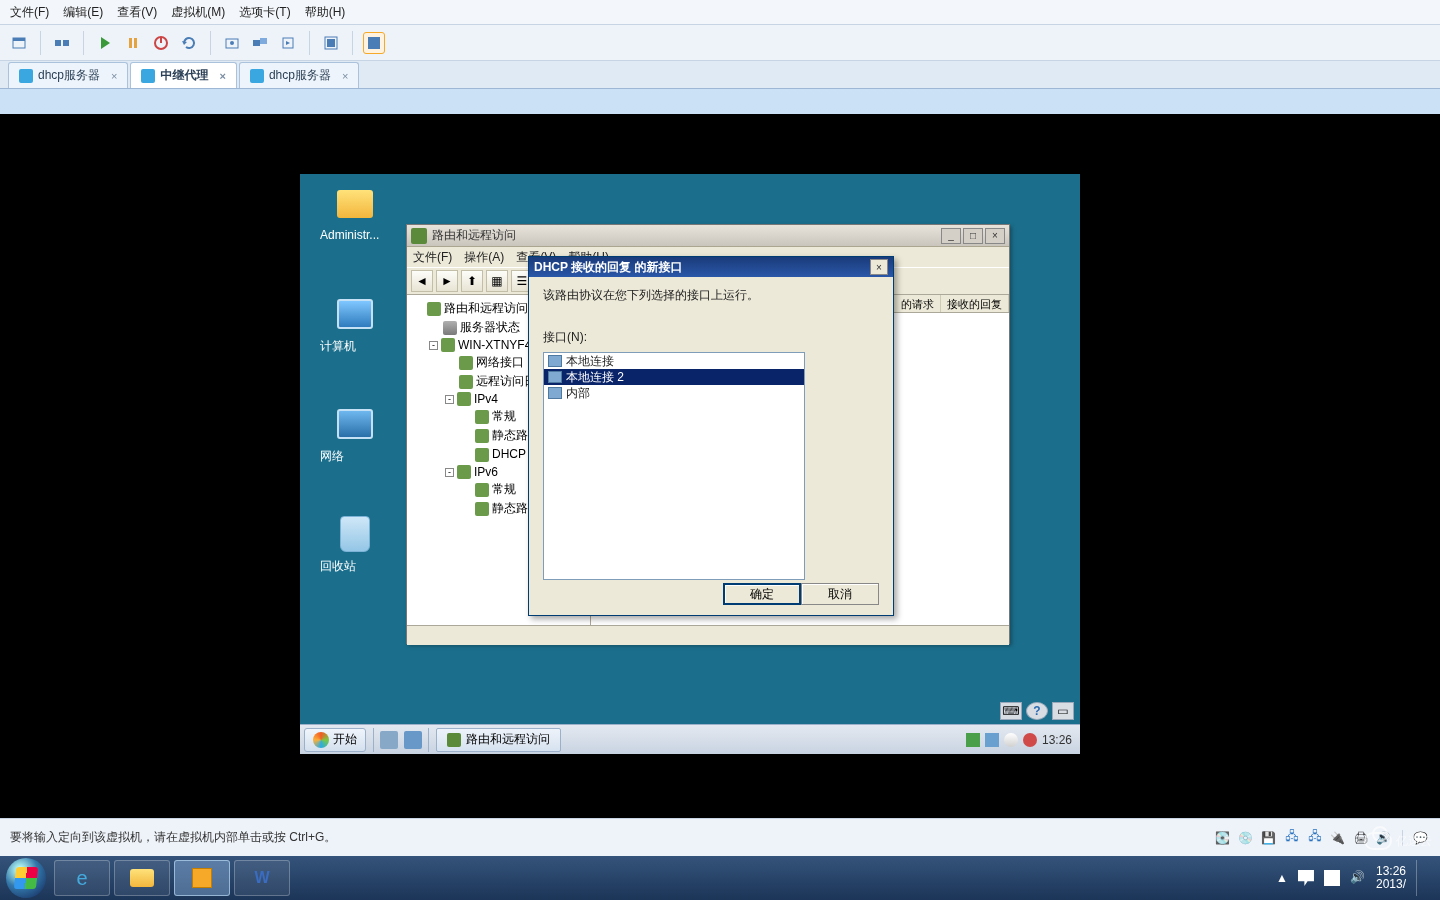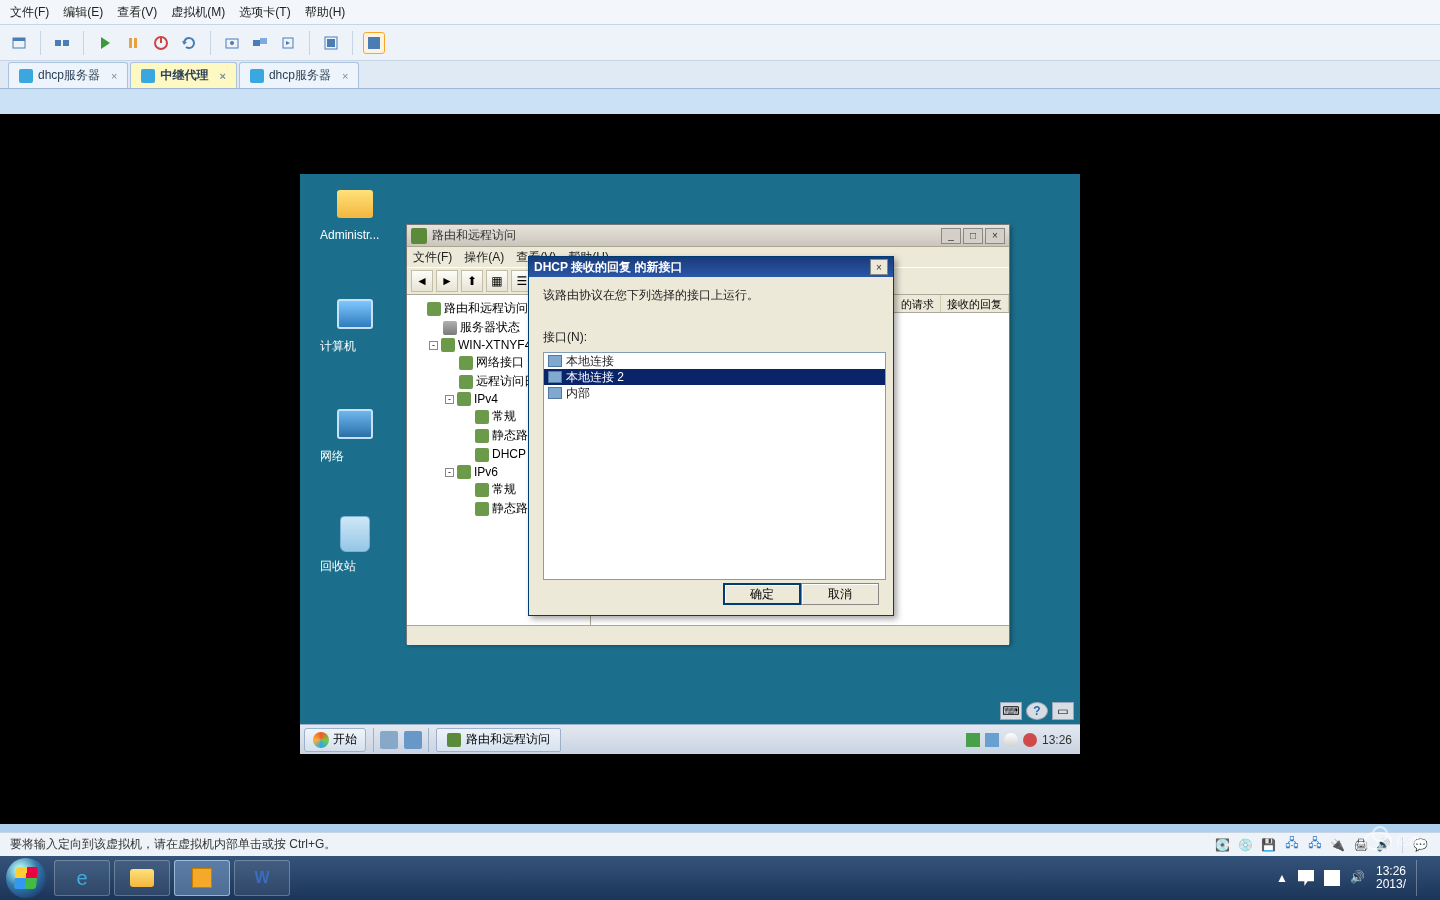--- a/index.html
+++ b/index.html
@@ -21,21 +21,21 @@
 .vm-toolbar{height:36px;background:#eef3f9;border-bottom:1px solid #c7d4e4;display:flex;align-items:center;padding:0 8px;gap:6px;}
 .tb-sep{width:1px;height:24px;background:#c7d4e4;margin:0 4px;}
 .tb-btn{width:22px;height:22px;border:1px solid transparent;border-radius:3px;display:flex;align-items:center;justify-content:center;}
 .tb-btn svg{width:16px;height:16px;}
 .tb-btn.active{border:1px solid #f6a828;background:#fff3e0;}
 
 
 .vm-tabs{height:28px;background:#dfeaf5;display:flex;align-items:flex-end;padding:0 8px;border-bottom:1px solid #9db7d4;}
 .vm-tab{height:26px;padding:0 10px;display:flex;align-items:center;gap:5px;border:1px solid #aac2db;border-bottom:none;background:#eef4fb;margin-right:2px;border-radius:3px 3px 0 0;font-size:12px;color:#2a3f55;}
 .vm-tab .tab-ico{width:14px;height:14px;background:#3ba7e0;border-radius:2px;}
-.vm-tab.active{background:#fef9c3;font-weight:bold;}
+.vm-tab.active{background:#ffffff;font-weight:bold;}
 .vm-tab .tab-x{color:#7a8da2;margin-left:6px;font-size:11px;}
 
 
 .vm-display{position:absolute;top:114px;left:0;right:0;bottom:76px;background:#000;}
 
 
 .guest-desktop{position:absolute;left:300px;top:60px;width:780px;height:580px;background:#1b6f8c;}
 .desk-icon{position:absolute;left:20px;width:70px;text-align:left;color:#fff;font-size:11px;}
 .desk-icon .glyph{width:40px;height:40px;margin:0 auto 4px;display:flex;align-items:center;justify-content:center;}
 .folder-ico{background:linear-gradient(#ffe27a,#f3b63d);border-radius:3px;width:36px;height:28px;}
@@ -60,39 +60,39 @@
 .mmc-right{flex:1;background:#fff;font-size:12px;}
 .mmc-cols{display:flex;height:18px;background:#ece9d8;border-bottom:1px solid #aca899;}
 .mmc-cols div{padding:2px 6px;border-right:1px solid #cfcab3;font-size:11px;}
 .mmc-status{height:20px;background:#ece9d8;border-top:1px solid #aca899;}
 
 
 .dialog{position:absolute;left:228px;top:82px;width:366px;height:360px;background:#ece9d8;border:1px solid #003c74;box-shadow:3px 3px 6px rgba(0,0,0,.35);}
 .dlg-title{height:20px;background:linear-gradient(#1a3b7a,#2a57a8);color:#fff;font-weight:bold;font-size:11px;display:flex;align-items:center;padding:0 5px;}
 .dlg-title .dx{margin-left:auto;width:18px;height:16px;background:#ece9d8;color:#333;border:1px solid #888;display:flex;align-items:center;justify-content:center;font-size:10px;font-weight:normal;}
 .dlg-body{padding:10px 14px;font-size:12px;color:#222;}
-.dlg-list{margin-top:6px;width:343px;height:228px;border:1px solid #7f9db9;background:#fff;overflow:hidden;}
+.dlg-list{margin-top:6px;width:262px;height:228px;border:1px solid #7f9db9;background:#fff;overflow:hidden;}
 .dlg-list .li{display:flex;align-items:center;gap:4px;padding:1px 4px;height:16px;font-size:11px;}
 .dlg-list .li .nic{width:14px;height:12px;background:#7fa9d0;border:1px solid #4f79a0;}
 .dlg-list .li.sel{background:#0a246a;color:#fff;}
 .dlg-btns{position:absolute;bottom:10px;right:14px;display:flex;}
 .dlg-btns button{width:78px;height:22px;font-size:12px;background:#ece9d8;border:1px solid #888;box-shadow:inset 1px 1px #fff;}
 .dlg-btns button.default{border:2px solid #003c74;}
 
 
 .guest-taskbar{position:absolute;bottom:0;left:0;right:0;height:30px;background:linear-gradient(#e4e9f0,#c8d3e2);border-top:1px solid #9cb0c9;display:flex;align-items:center;}
 .guest-start{display:flex;align-items:center;gap:4px;height:24px;margin:0 4px;padding:0 8px;border:1px solid #9cb0c9;border-radius:3px;background:linear-gradient(#f0f5fb,#d4e0ee);}
 .win-orb{width:16px;height:16px;border-radius:50%;background:conic-gradient(#f15a24,#7ac943,#29abe2,#fbb03b,#f15a24);}
 .guest-task{display:flex;align-items:center;gap:5px;height:24px;margin:0 4px;padding:0 10px;border:1px solid #9cb0c9;background:linear-gradient(#eef3fa,#d6e2f0);border-radius:2px;}
 .ql{width:18px;height:18px;margin:0 3px;background:#88a8c8;border-radius:2px;}
 .guest-tray{margin-left:auto;display:flex;align-items:center;gap:5px;padding:0 8px;font-size:11px;color:#333;}
 .tray-ico{width:14px;height:14px;}
 
 
-.vm-status{position:absolute;left:0;right:0;bottom:44px;height:24px;background:#eef3f9;border-top:1px solid #c7d4e4;display:flex;align-items:center;padding:0 10px;color:#333;font-size:12px;}
+.vm-status{position:absolute;left:0;right:0;bottom:44px;height:38px;background:#eef3f9;border-top:1px solid #c7d4e4;display:flex;align-items:center;padding:0 10px;color:#333;font-size:12px;}
 .vm-status-icons{margin-left:auto;display:flex;gap:5px;align-items:center;}
 .vm-status-icons .si{width:18px;height:16px;display:flex;align-items:center;justify-content:center;}
 
 
 .w7-taskbar{position:absolute;left:0;right:0;bottom:0;height:44px;background:linear-gradient(rgba(40,70,110,.9),rgba(20,45,80,.95));display:flex;align-items:center;padding:0 6px;}
 .w7-orb{width:40px;height:40px;border-radius:50%;background:radial-gradient(circle at 35% 30%,#fff 0%,#aee 10%,#37a 45%,#125 100%);display:flex;align-items:center;justify-content:center;margin-right:6px;}
 .w7-orb .flag{width:22px;height:22px;background:conic-gradient(#e04 0 25%,#4b4 0 50%,#39e 0 75%,#fc3 0);border-radius:3px;transform:skewX(-6deg);}
 .w7-task{width:56px;height:36px;border:1px solid rgba(255,255,255,.25);border-radius:3px;margin:0 2px;display:flex;align-items:center;justify-content:center;background:rgba(255,255,255,.08);}
 .w7-task.active{background:rgba(170,210,255,.35);border-color:rgba(200,230,255,.6);}
 .w7-tray{margin-left:auto;display:flex;align-items:center;gap:10px;color:#fff;font-size:12px;padding:0 8px;}

